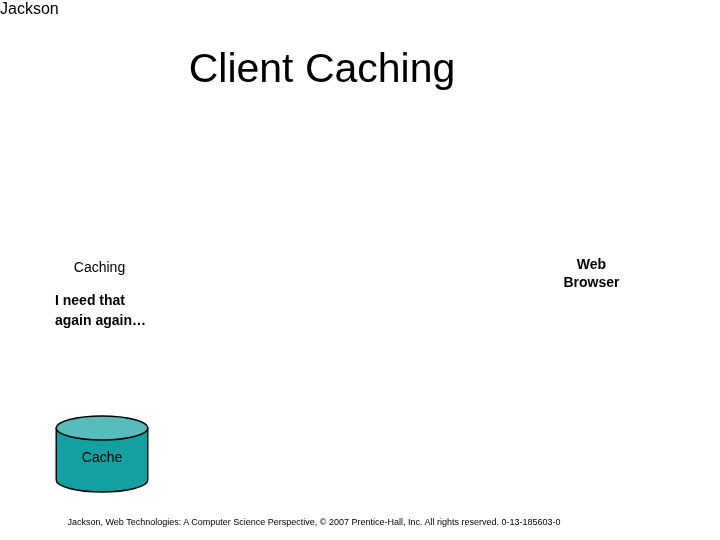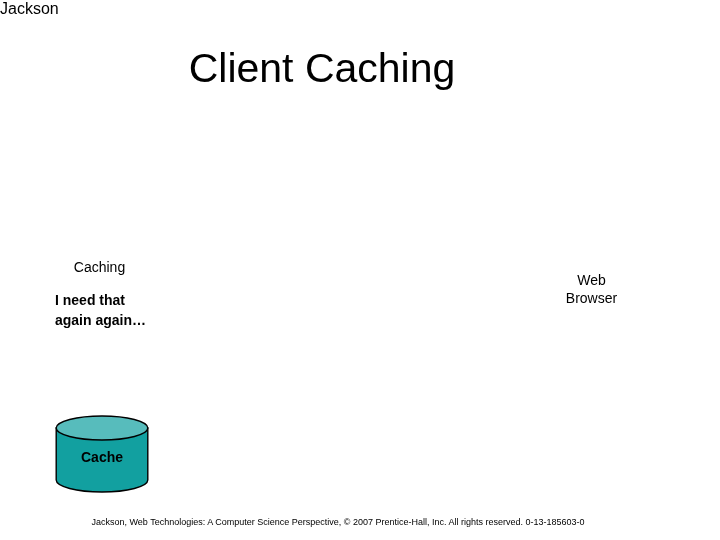--- a/index.html
+++ b/index.html
@@ -67,25 +67,25 @@
     font-size: 14px;
     font-weight: 700;
     line-height: 20px;
     text-align: left;
   }
 
   
   #webserver-label {
     position: absolute;
     left: 533px;
-    top: 271px;
+    top: 255px;
     width: 117px;
     text-align: center;
     font-size: 14px;
-    font-weight: 400;
+    font-weight: 700;
     line-height: 18px;
   }
 
   
   #cache-cylinder {
     position: absolute;
     left: 55px;
     top: 415px;
     width: 94px;
     height: 78px;
@@ -93,38 +93,37 @@
   #cache-cylinder svg {
     display: block;
   }
   #cache-label {
     position: absolute;
     left: 55px;
     top: 449px;
     width: 94px;
     text-align: center;
     font-size: 14px;
-    font-weight: 700;
+    font-weight: 400;
     line-height: 17px;
     color: #000000;
     white-space: nowrap;
   }
 
   
   #footer-credit {
     position: absolute;
     left: 0;
     top: 516px;
     width: 628px;
     text-align: center;
     font-size: 9px;
     font-weight: 400;
     line-height: 12px;
     white-space: nowrap;
-    padding-left: 24px;
   }
 </style>
 </head>
 <body>
 
 <div id="slide-title">Client Caching</div>
 
 <div id="client-label">Jackson</div>
 
 <div id="client-frame"></div>

